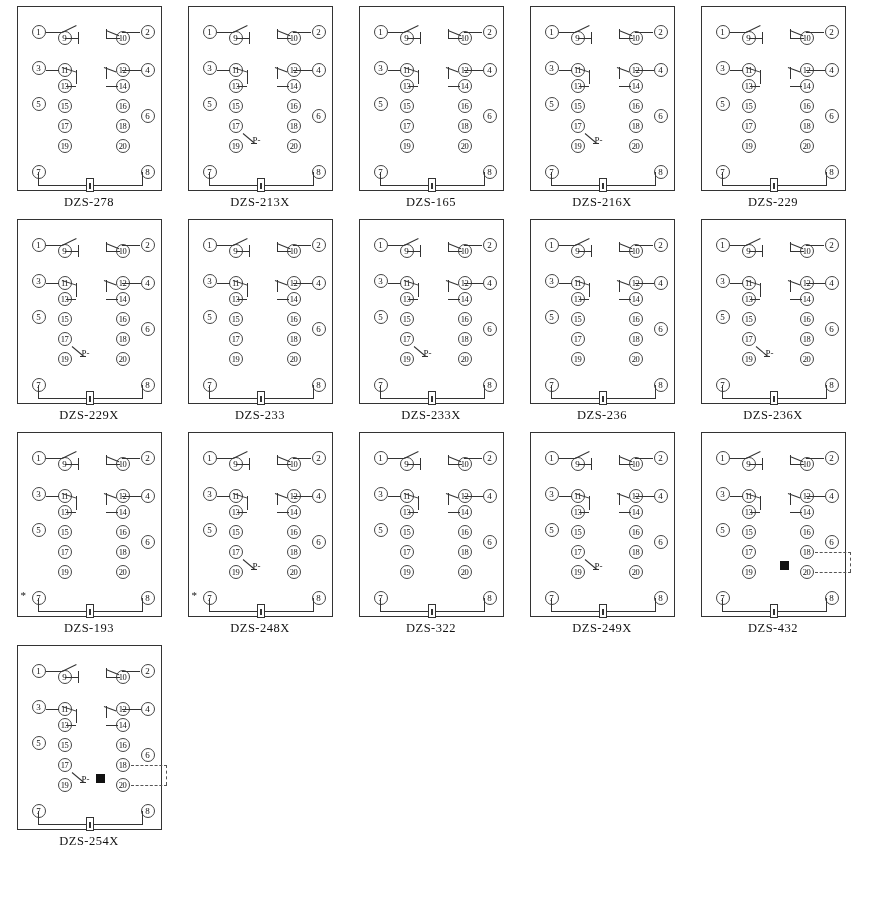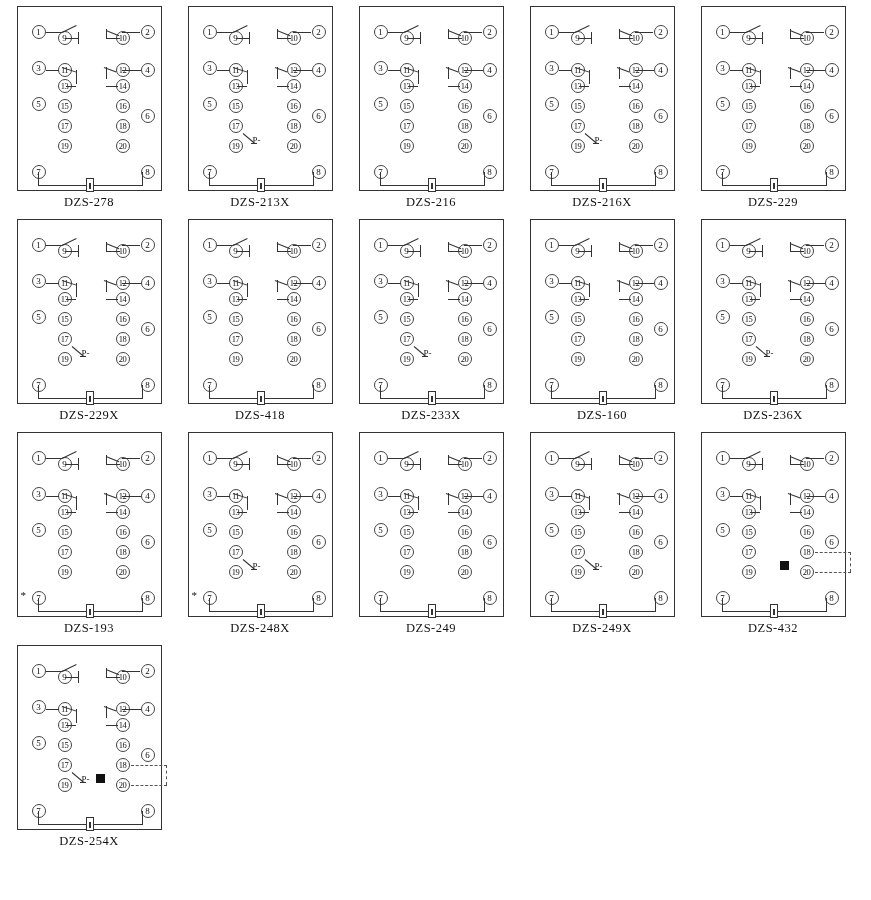--- a/index.html
+++ b/index.html
@@ -248,21 +248,21 @@
           <div class="ln h" style="left: 48px; top: 79px; width: 10px;"></div>
           <div class="ln h" style="left: 104px; top: 63px; width: 19px;"></div>
           <div class="ln v" style="left: 88px; top: 60px; height: 12px;"></div>
           <div class="diag" style="left: 86px; top: 60px; width: 13px; transform: rotate(20deg);"></div>
           <div class="ln h" style="left: 88px; top: 79px; width: 12px;"></div>
           <div class="ln v" style="left: 20px; top: 165px; height: 14px;"></div>
           <div class="ln h" style="left: 20px; top: 178px; width: 105px;"></div>
           <div class="ln v" style="left: 124px; top: 165px; height: 14px;"></div>
           <div class="conn" style="left: 68px; top: 171px;"></div>
         </div>
-        <div class="caption">DZS-216</div>
+        <div class="caption">DZS-165</div>
       </div>
       <div class="cell">
         <div class="diagram">
           <div class="t" style="left: 14px; top: 18px;">1</div>
           <div class="t" style="left: 14px; top: 54px;">3</div>
           <div class="t" style="left: 14px; top: 90px;">5</div>
           <div class="t" style="left: 14px; top: 158px;">7</div>
           <div class="t" style="left: 123px; top: 18px;">2</div>
           <div class="t" style="left: 123px; top: 56px;">4</div>
           <div class="t" style="left: 123px; top: 102px;">6</div>
@@ -436,21 +436,21 @@
           <div class="ln h" style="left: 48px; top: 79px; width: 10px;"></div>
           <div class="ln h" style="left: 104px; top: 63px; width: 19px;"></div>
           <div class="ln v" style="left: 88px; top: 60px; height: 12px;"></div>
           <div class="diag" style="left: 86px; top: 60px; width: 13px; transform: rotate(20deg);"></div>
           <div class="ln h" style="left: 88px; top: 79px; width: 12px;"></div>
           <div class="ln v" style="left: 20px; top: 165px; height: 14px;"></div>
           <div class="ln h" style="left: 20px; top: 178px; width: 105px;"></div>
           <div class="ln v" style="left: 124px; top: 165px; height: 14px;"></div>
           <div class="conn" style="left: 68px; top: 171px;"></div>
         </div>
-        <div class="caption">DZS-418</div>
+        <div class="caption">DZS-233</div>
       </div>
       <div class="cell">
         <div class="diagram">
           <div class="t" style="left: 14px; top: 18px;">1</div>
           <div class="t" style="left: 14px; top: 54px;">3</div>
           <div class="t" style="left: 14px; top: 90px;">5</div>
           <div class="t" style="left: 14px; top: 158px;">7</div>
           <div class="t" style="left: 123px; top: 18px;">2</div>
           <div class="t" style="left: 123px; top: 56px;">4</div>
           <div class="t" style="left: 123px; top: 102px;">6</div>
@@ -529,21 +529,21 @@
           <div class="ln h" style="left: 48px; top: 79px; width: 10px;"></div>
           <div class="ln h" style="left: 104px; top: 63px; width: 19px;"></div>
           <div class="ln v" style="left: 88px; top: 60px; height: 12px;"></div>
           <div class="diag" style="left: 86px; top: 60px; width: 13px; transform: rotate(20deg);"></div>
           <div class="ln h" style="left: 88px; top: 79px; width: 12px;"></div>
           <div class="ln v" style="left: 20px; top: 165px; height: 14px;"></div>
           <div class="ln h" style="left: 20px; top: 178px; width: 105px;"></div>
           <div class="ln v" style="left: 124px; top: 165px; height: 14px;"></div>
           <div class="conn" style="left: 68px; top: 171px;"></div>
         </div>
-        <div class="caption">DZS-160</div>
+        <div class="caption">DZS-236</div>
       </div>
       <div class="cell">
         <div class="diagram">
           <div class="t" style="left: 14px; top: 18px;">1</div>
           <div class="t" style="left: 14px; top: 54px;">3</div>
           <div class="t" style="left: 14px; top: 90px;">5</div>
           <div class="t" style="left: 14px; top: 158px;">7</div>
           <div class="t" style="left: 123px; top: 18px;">2</div>
           <div class="t" style="left: 123px; top: 56px;">4</div>
           <div class="t" style="left: 123px; top: 102px;">6</div>
@@ -719,21 +719,21 @@
           <div class="ln h" style="left: 48px; top: 79px; width: 10px;"></div>
           <div class="ln h" style="left: 104px; top: 63px; width: 19px;"></div>
           <div class="ln v" style="left: 88px; top: 60px; height: 12px;"></div>
           <div class="diag" style="left: 86px; top: 60px; width: 13px; transform: rotate(20deg);"></div>
           <div class="ln h" style="left: 88px; top: 79px; width: 12px;"></div>
           <div class="ln v" style="left: 20px; top: 165px; height: 14px;"></div>
           <div class="ln h" style="left: 20px; top: 178px; width: 105px;"></div>
           <div class="ln v" style="left: 124px; top: 165px; height: 14px;"></div>
           <div class="conn" style="left: 68px; top: 171px;"></div>
         </div>
-        <div class="caption">DZS-249</div>
+        <div class="caption">DZS-322</div>
       </div>
       <div class="cell">
         <div class="diagram">
           <div class="t" style="left: 14px; top: 18px;">1</div>
           <div class="t" style="left: 14px; top: 54px;">3</div>
           <div class="t" style="left: 14px; top: 90px;">5</div>
           <div class="t" style="left: 14px; top: 158px;">7</div>
           <div class="t" style="left: 123px; top: 18px;">2</div>
           <div class="t" style="left: 123px; top: 56px;">4</div>
           <div class="t" style="left: 123px; top: 102px;">6</div>

